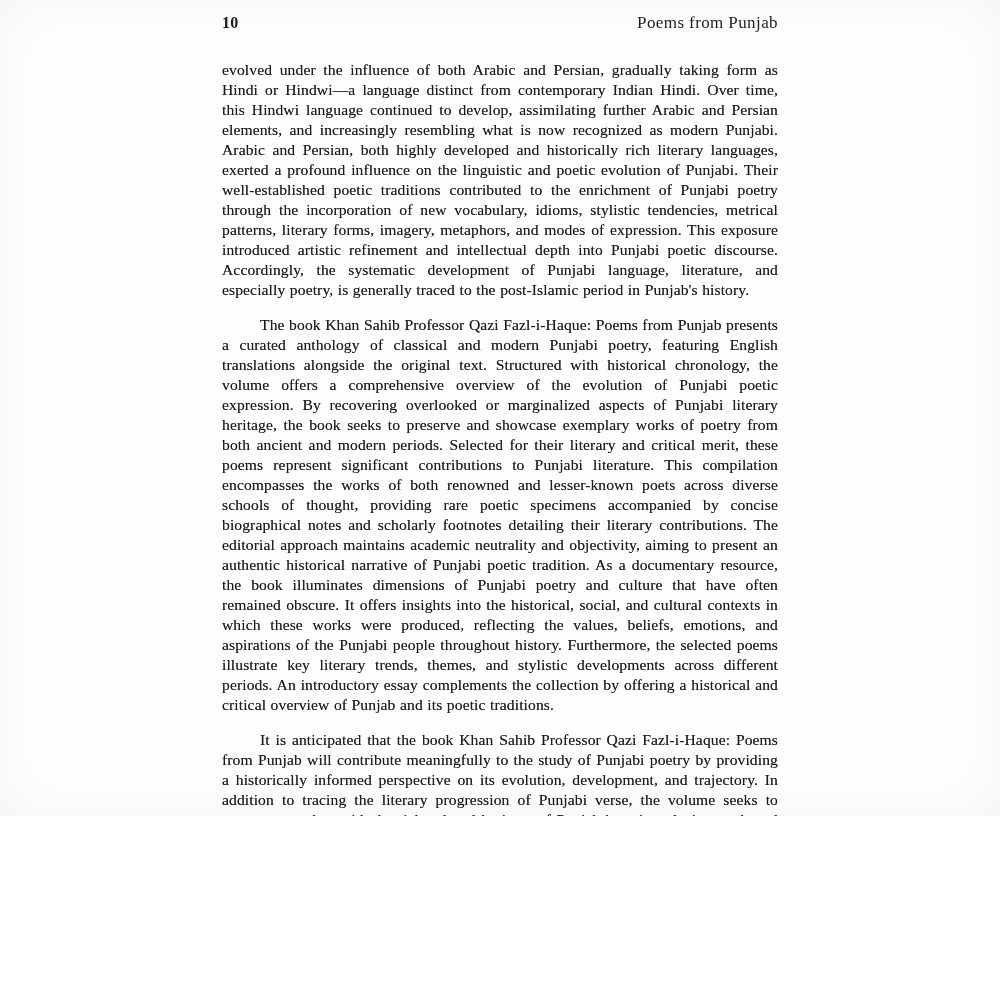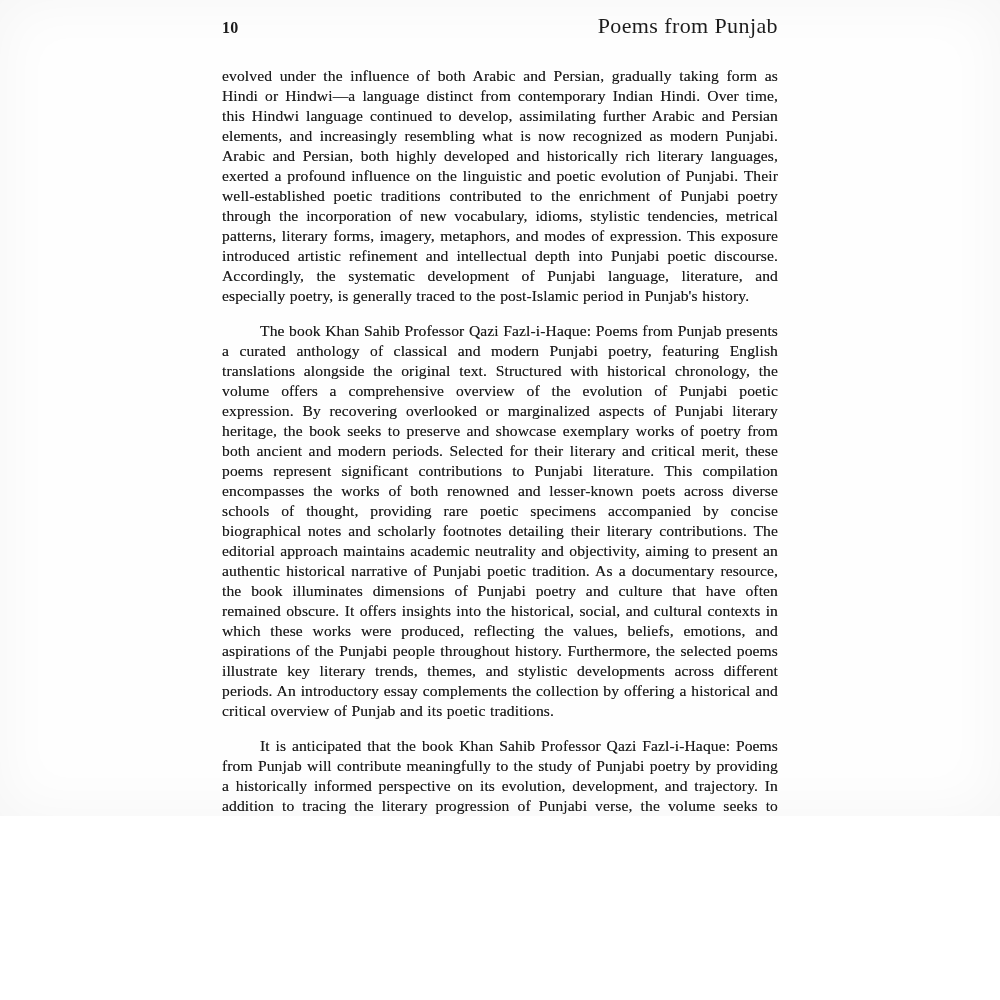--- a/index.html
+++ b/index.html
@@ -28,21 +28,21 @@
     justify-content: space-between;
     align-items: baseline;
     margin-bottom: 27px;
   }
   .page-number {
     font-size: 16px;
     font-weight: bold;
     letter-spacing: 0.3px;
   }
   .running-title {
-    font-size: 22px;
+    font-size: 17px;
     letter-spacing: 0.4px;
   }
   .body-text p {
     margin: 0 0 15px 0;
     font-size: 15.6px;
     line-height: 20px;
     text-align: justify;
     letter-spacing: 0.1px;
     word-spacing: 0.5px;
     text-shadow: 0 0 0.35px rgba(0,0,0,0.55);

